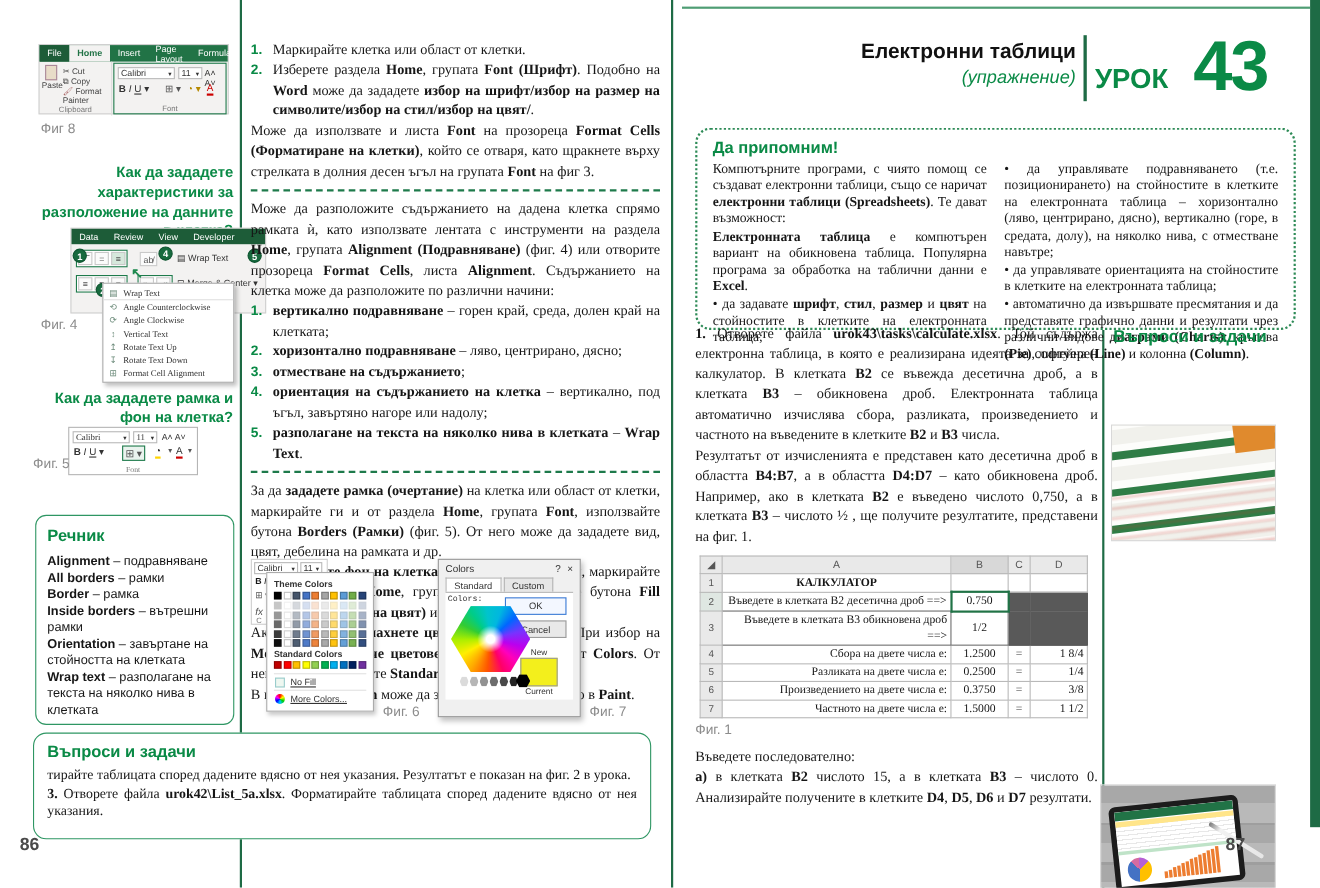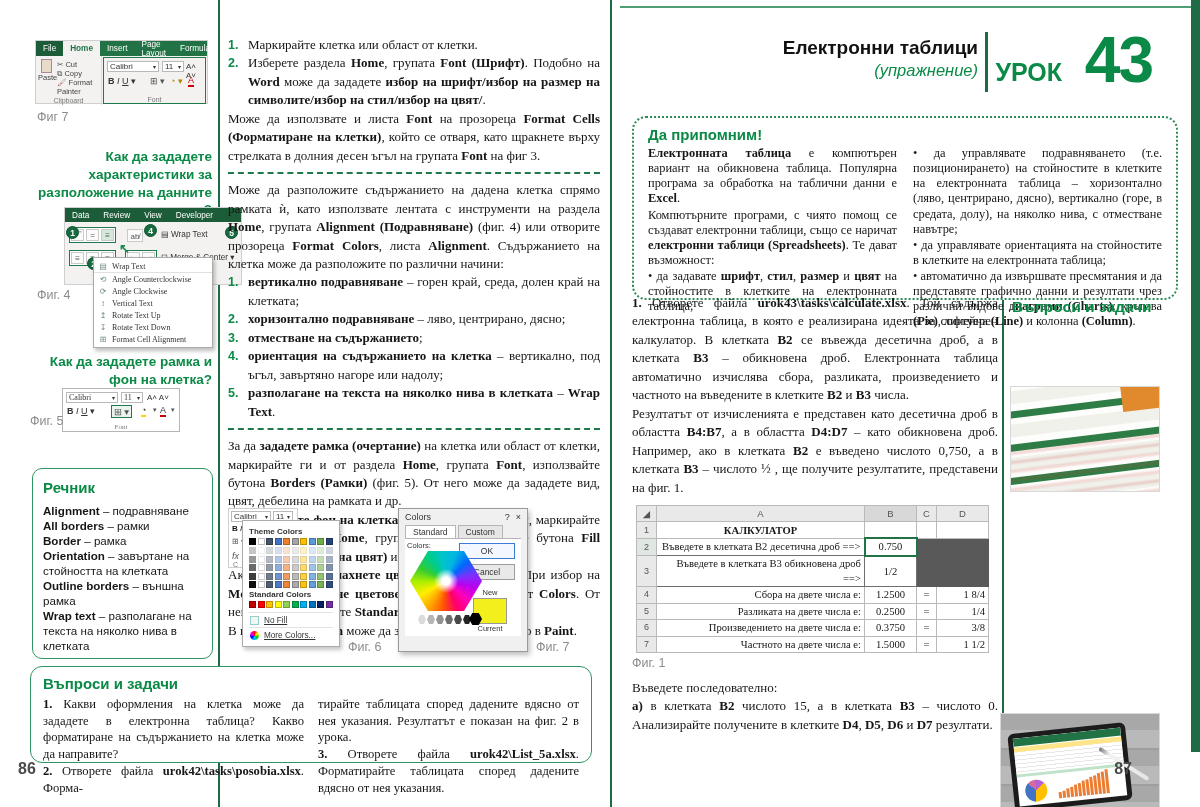--- a/index.html
+++ b/index.html
@@ -144,21 +144,21 @@
           </span>
         <span class="abs mini" style="left:82px;top:4px;font-size:8px;color:#333;">A˄ A˅</span>
         <span class="abs" style="left:4px;top:18px;font-size:9px;color:#333;"><b>B</b> <i>I</i> <u>U</u> ▾</span>
         <span class="abs" style="left:46px;top:18px;font-size:9px;color:#555;">⊞ ▾</span>
         <span class="abs" style="left:66px;top:18px;font-size:9px;color:#b58900;">◔ ▾</span>
         <span class="abs" style="left:84px;top:18px;font-size:9px;color:#c00;border-bottom:2px solid #c00;line-height:9px;">A</span>
         <div class="grouplabel abs" style="left:0;right:0;bottom:0;">Font</div>
       </div>
     </div>
   </div>
-  <div class="cap abs" style="left:37px;top:110px;">Фиг 7</div>
+  <div class="cap abs" style="left:37px;top:110px;">Фиг 8</div>
 
   <div class="ghead abs" style="left:36px;top:148px;width:176px;">Как да зададете характеристики за разположение на данните в клетка?</div>
 
   <div class="abs" style="left:35px;top:207px;width:178px;height:140px;">
     <div class="shot" style="width:178px;height:78px;position:relative;margin-left:29px;">
       <div class="tabbar" style="background:#1d5c38;height:14px;">
         <span class="tab">Data</span>
         <span class="tab">Review</span>
         <span class="tab">View</span>
         <span class="tab">Developer</span>
@@ -248,33 +248,33 @@
       <span class="abs" style="left:108px;top:17px;font-size:7px;color:#555;">▾</span>
     <div class="grouplabel abs" style="left:0;right:0;bottom:0;">Font</div>
   </div>
   <div class="cap abs" style="left:30px;top:414px;">Фиг. 5</div>
 
   <div class="glossary abs" style="left:32px;top:468px;width:181px;height:191px;">
     <div class="boxtitle" style="margin-bottom:5px;">Речник</div>
     <p class="entry"><span class="term">Alignment</span><span> – подравняване</span></p>
     <p class="entry"><span class="term">All borders</span><span> – рамки</span></p>
     <p class="entry"><span class="term">Border</span><span> – рамка</span></p>
+    <p class="entry"><span class="term">Inside borders</span><span> – вътрешни рамки</span></p>
     <p class="entry"><span class="term">Orientation</span><span> – завъртане на стойността на клетката</span></p>
-    <p class="entry"><span class="term">Outline borders</span><span> – външна рамка</span></p>
     <p class="entry"><span class="term">Wrap text</span><span> – разполагане на текста на няколко нива в клетката</span></p>
   </div>
 
   <div class="abs body-text" style="left:228px;top:36px;width:372px;">
     <ul class="steps">
       <li><span class="num">1.</span><span>Маркирайте клетка или област от клетки.</span></li>
       <li><span class="num">2.</span><span>Изберете раздела <b>Home</b>, групата <b>Font (Шрифт)</b>. Подобно на <b>Word</b> може да зададете <b>избор на шрифт/избор на размер на символите/избор на стил/избор на цвят/</b>.</span></li>
     </ul>
     <p>Може да използвате и листа <b>Font</b> на прозореца <b>Format Cells (Форматиране на клетки)</b>, който се отваря, като щракнете върху стрелката в долния десен ъгъл на групата <b>Font</b> на фиг 3.</p>
     <hr class="dashrule">
-    <p>Може да разположите съдържанието на дадена клетка спрямо рамката ѝ, като използвате лентата с инструменти на раздела <b>Home</b>, групата <b>Alignment (Подравняване)</b> (фиг. 4) или отворите прозореца <b>Format Colors</b>, листа <b>Alignment</b>. Съдържанието на клетка може да разположите по различни начини:</p>
+    <p>Може да разположите съдържанието на дадена клетка спрямо рамката ѝ, като използвате лентата с инструменти на раздела <b>Home</b>, групата <b>Alignment (Подравняване)</b> (фиг. 4) или отворите прозореца <b>Format Cells</b>, листа <b>Alignment</b>. Съдържанието на клетка може да разположите по различни начини:</p>
     <ul class="steps">
       <li><span class="num">1.</span><span><b>вертикално подравняване</b> – горен край, среда, долен край на клетката;</span></li>
       <li><span class="num">2.</span><span><b>хоризонтално подравняване</b> – ляво, центрирано, дясно;</span></li>
       <li><span class="num">3.</span><span><b>отместване на съдържанието</b>;</span></li>
       <li><span class="num">4.</span><span><b>ориентация на съдържанието на клетка</b> – вертикално, под ъгъл, завъртяно нагоре или надолу;</span></li>
       <li><span class="num">5.</span><span><b>разполагане на текста на няколко нива в клетката</b> – <b>Wrap Text</b>.</span></li>
     </ul>
     <hr class="dashrule">
     <p>За да <b>зададете рамка (очертание)</b> на клетка или област от клетки, маркирайте ги и от раздела <b>Home</b>, групата <b>Font</b>, използвайте бутона <b>Borders (Рамки)</b> (фиг. 5). От него може да зададете вид, цвят, дебелина на рамката и др.</p>
     <p>За да <b>зададете фон на клетка или област от клетки</b>, маркирайте ги и от раздела <b>Home</b>, групата <b>Font</b>, използвайте бутона <b>Fill Colors (Запълване на цвят)</b> и изберете цвят (фиг. 6).</p>
@@ -393,21 +393,21 @@
   <div class="dlg abs" style="left:398px;top:508px;width:130px;height:144px;">
     <div class="title">
       <span>Colors</span>
       <span><span style="margin-right:6px;">?</span><span>×</span></span>
     </div>
     <div class="tabrow">
       <span class="dtab active">Standard</span>
       <span class="dtab">Custom</span>
     </div>
     <div style="display:flex;background:#fff;border-top:1px solid #b5b5b5;margin:0 6px;height:98px;position:relative;">
-      <div style="flex:1;position:relative;">
+      <div style="flex:1;position:relative;font-family:Liberation Mono, monospace;">
         <span style="position:absolute;left:2px;top:2px;font-size:7.5px;">Colors:</span>
         <div class="hex" style="position:absolute;left:5px;top:12px;width:72px;height:60px;background:radial-gradient(circle at 50% 50%, #ffffff 0 8%, rgba(255,255,255,0) 26%),conic-gradient(from 20deg,#00b7e0,#0066ff,#7733ff,#bb00ee,#ff00bb,#ff0066,#ff5500,#ffaa00,#ffee00,#aaee00,#33cc33,#00cc88,#00c4cc,#00b7e0);"></div>
         <div style="position:absolute;left:4px;top:76px;display:flex;align-items:center;gap:1px;">
             <div class="hex" style="width: 8px; height: 9px; background: rgb(255, 255, 255);"></div>
             <div class="hex" style="width: 8px; height: 9px; background: rgb(219, 219, 219);"></div>
             <div class="hex" style="width: 8px; height: 9px; background: rgb(182, 182, 182);"></div>
             <div class="hex" style="width: 8px; height: 9px; background: rgb(146, 146, 146);"></div>
             <div class="hex" style="width: 8px; height: 9px; background: rgb(109, 109, 109);"></div>
             <div class="hex" style="width: 8px; height: 9px; background: rgb(73, 73, 73);"></div>
             <div class="hex" style="width: 8px; height: 9px; background: rgb(36, 36, 36);"></div>
@@ -423,24 +423,20 @@
         <div style="text-align:center;font-size:7.5px;">Current</div>
       </div>
     </div>
   </div>
   <div class="cap abs" style="left:536px;top:640px;">Фиг. 7</div>
 
   <div class="qbox abs" style="left:30px;top:666px;width:562px;height:97px;">
     <div class="boxtitle" style="margin-bottom:4px;">Въпроси и задачи</div>
     <div class="qcols">
       <div>
-        <p><b>1.</b> Какви оформления на клетка може да зададете в електронна таблица? Какво форматиране на съдържанието на клетка може да направите?</p>
-        <p><b>2.</b> Отворете файла <b>urok42\tasks\posobia.xlsx</b>. Форма-</p>
-      </div>
-      <div>
         <p>тирайте таблицата според дадените вдясно от нея указания. Резултатът е показан на фиг. 2 в урока.</p>
         <p><b>3.</b> Отворете файла <b>urok42\List_5a.xlsx</b>. Форматирайте таблицата според дадените вдясно от нея указания.</p>
       </div>
     </div>
   </div>
 
   <div class="pagenum abs" style="left:18px;top:760px;">86</div>
 </div>
 
 <div class="abs" style="left:610px;top:0;width:590px;height:807px;">
@@ -450,22 +446,22 @@
     <div class="abs sans" style="right:202px;top:31px;font-style:italic;font-size:16.5px;color:var(--green);white-space:nowrap;">(упражнение)</div>
     <div class="vrule" style="right:192px;top:2px;width:3px;height:60px;"></div>
     <span class="lesson-word abs" style="right:118px;top:28px;">УРОК</span>
     <span class="lesson-num abs" style="right:28px;top:2px;">43</span>
   </div>
 
   <div class="recall abs" style="left:22px;top:116px;width:546px;height:184px;">
     <div class="boxtitle">Да припомним!</div>
     <div class="cols">
       <div>
+        <p>Компютърните програми, с чиято помощ се създават електронни таблици, също се наричат <b>електронни таблици (Spreadsheets)</b>. Те дават възможност:</p>
         <p><b>Електронната таблица</b> е компютърен вариант на обикновена таблица. Популярна програма за обработка на таблични данни е <b>Excel</b>.</p>
-        <p>Компютърните програми, с чиято помощ се създават електронни таблици, също се наричат <b>електронни таблици (Spreadsheets)</b>. Те дават възможност:</p>
         <p>• да задавате <b>шрифт</b>, <b>стил</b>, <b>размер</b> и <b>цвят</b> на стойностите в клетките на електронната таблица;</p>
       </div>
       <div>
         <p>• да управлявате подравняването (т.е. позиционирането) на стойностите в клетките на електронната таблица – хоризонтално (ляво, центрирано, дясно), вертикално (горе, в средата, долу), на няколко нива, с отместване навътре;</p>
         <p>• да управлявате ориентацията на стойностите в клетките на електронната таблица;</p>
         <p>• автоматично да извършвате пресмятания и да представяте графично данни и резултати чрез различни видове <b>диаграми (Charts)</b>: кръгова <b>(Pie)</b>, линейна <b>(Line)</b> и колонна <b>(Column)</b>.</p>
       </div>
     </div>
   </div>
 

